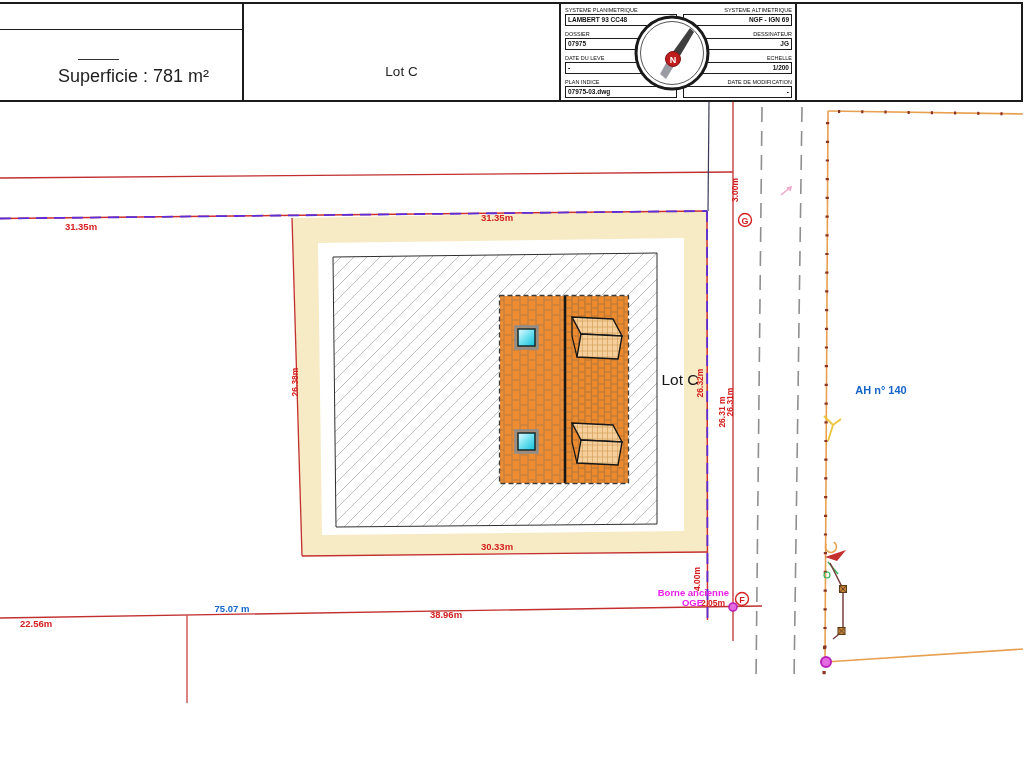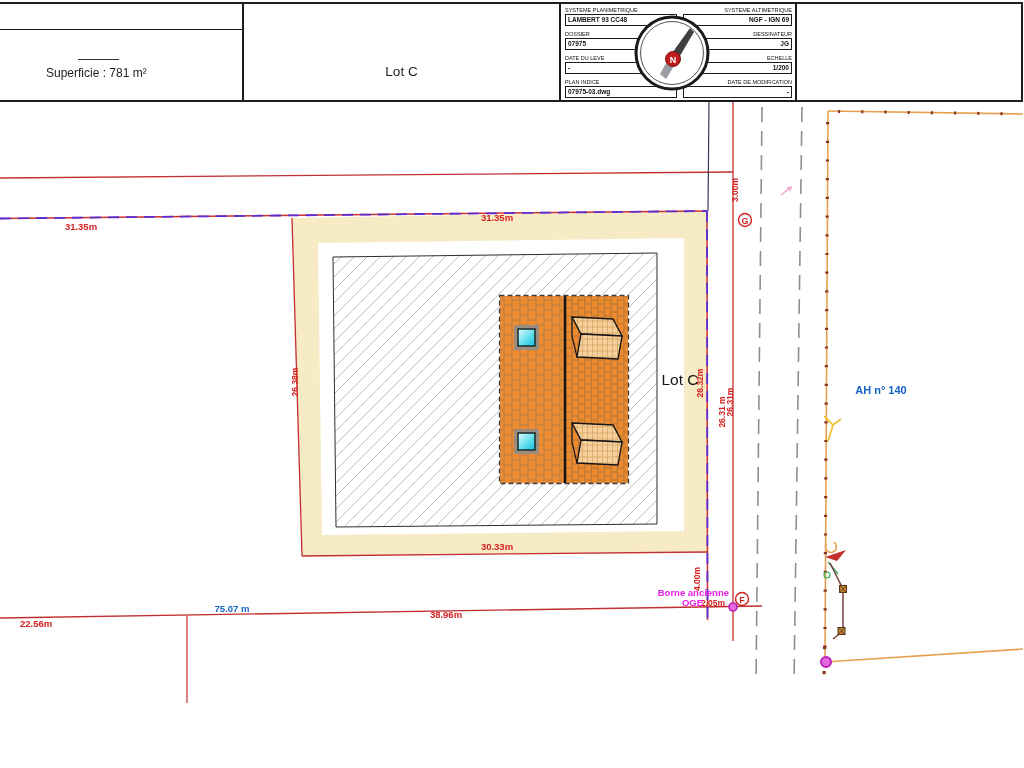--- a/index.html
+++ b/index.html
@@ -6,21 +6,21 @@
   .page{position:relative;width:1024px;height:768px;background:#ffffff;overflow:hidden;
         font-family:"Liberation Sans", sans-serif;}
   #plan-svg{position:absolute;left:0;top:0;z-index:1;}
   
   .titlebar{position:absolute;left:0;top:2px;width:1021px;height:96px;background:#fff;
             border-top:2px solid #1c1c1c;border-bottom:2px solid #1c1c1c;border-right:2px solid #1c1c1c;
             z-index:2;}
   .tb-left{position:absolute;left:0;top:0;width:242px;height:100%;border-right:2px solid #1c1c1c;}
   .tb-left-band{position:absolute;left:0;top:0;width:100%;height:25px;border-bottom:1.5px solid #1c1c1c;}
   .overline{position:absolute;left:78px;top:55px;width:41px;border-top:1.5px solid #333;}
-  .superficie{position:absolute;left:46px;top:62px;font-size:12px;color:#1e1e1e;}
+  .superficie{position:absolute;left:58px;top:62px;font-size:18px;color:#1e1e1e;}
   .tb-center{position:absolute;left:244px;top:0;width:315px;height:100%;border-right:2px solid #1c1c1c;}
   .tb-center span{position:absolute;left:0;right:0;top:60px;text-align:center;font-size:13.5px;color:#1e1e1e;}
   .tb-table{position:absolute;left:561px;top:0;width:234px;height:100%;border-right:2px solid #1c1c1c;}
   .cell{position:absolute;width:112px;}
   .cell.r{width:109px;text-align:right;}
   .cell .cap{font-size:5.5px;color:#111;letter-spacing:0;white-space:nowrap;}
   .cell .val{border:1px solid #1c1c1c;background:#fff;height:10px;line-height:10px;
              font-size:6.5px;font-weight:bold;color:#111;padding:0 2px;margin-top:1px;white-space:nowrap;}
   .row1{top:3px}.row2{top:27px}.row3{top:51px}.row4{top:75px}
   .cl{left:4px}.cr{right:3px}

